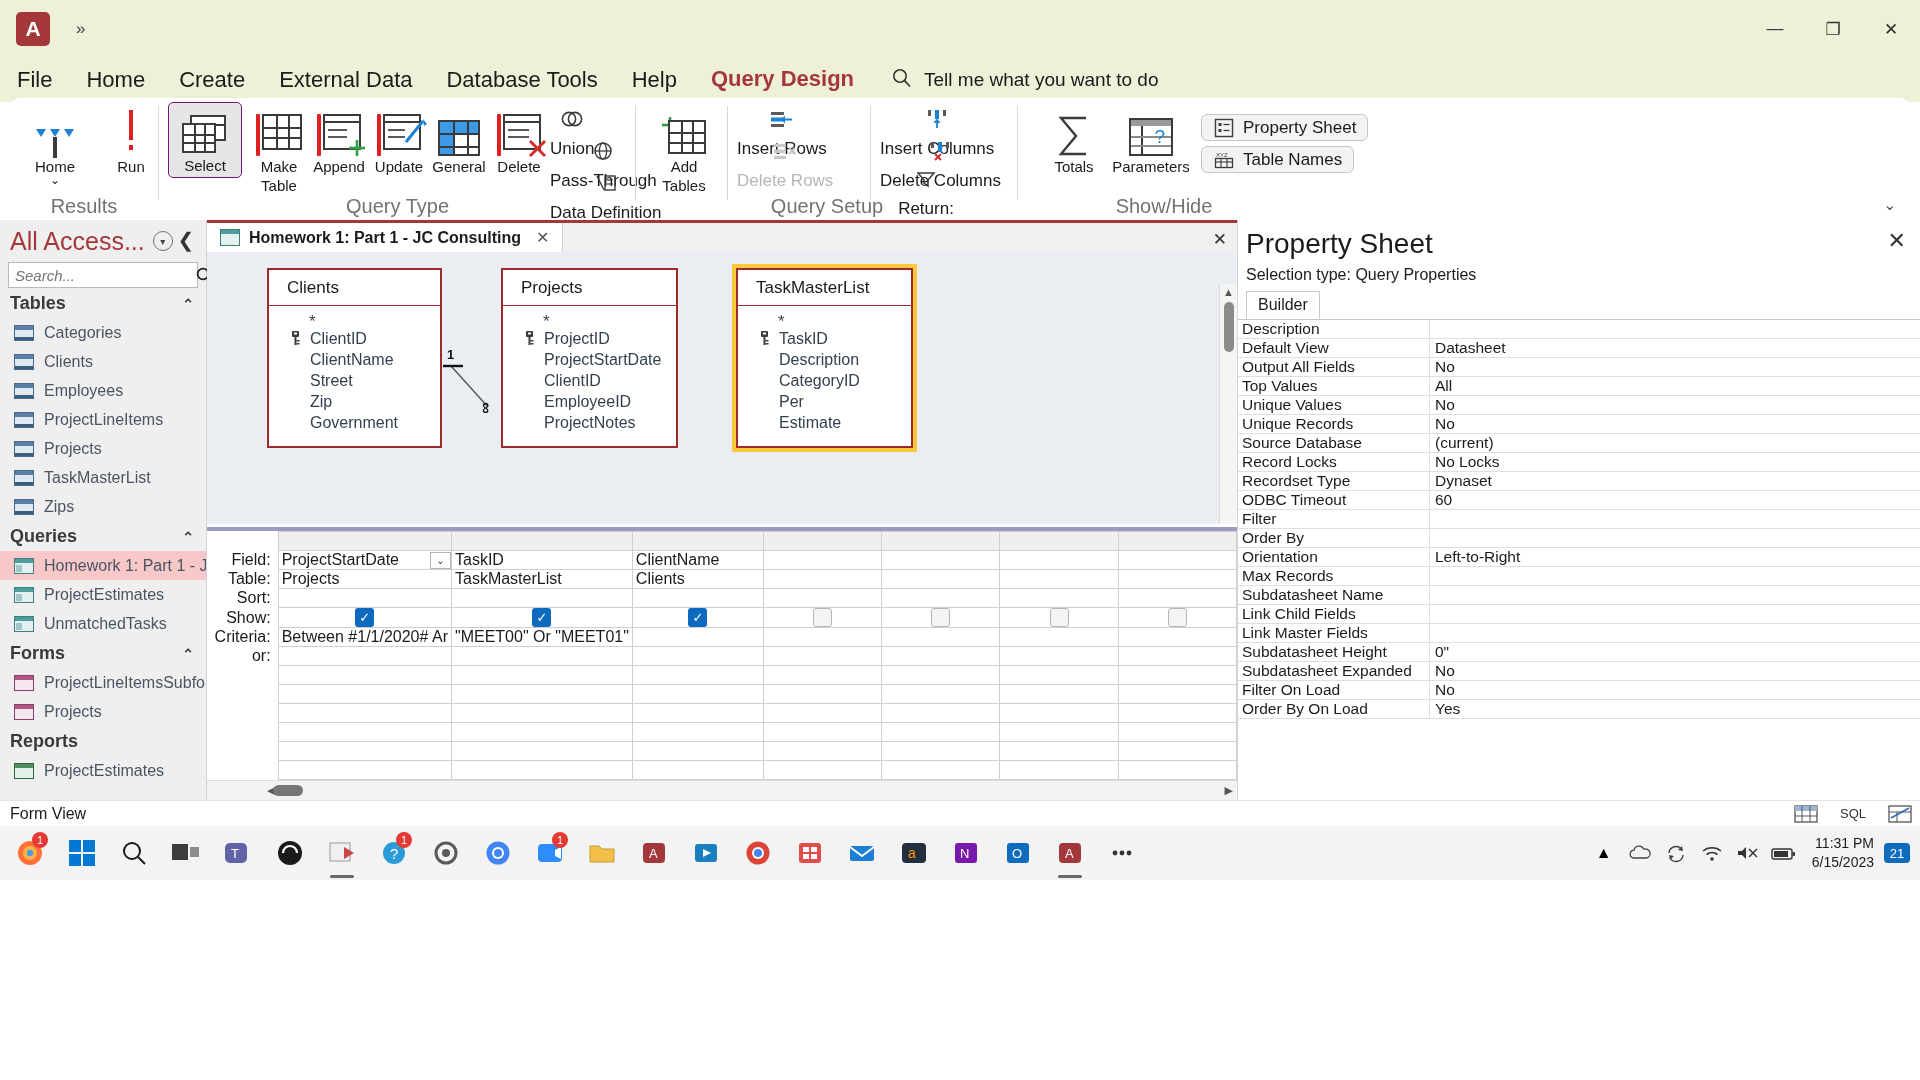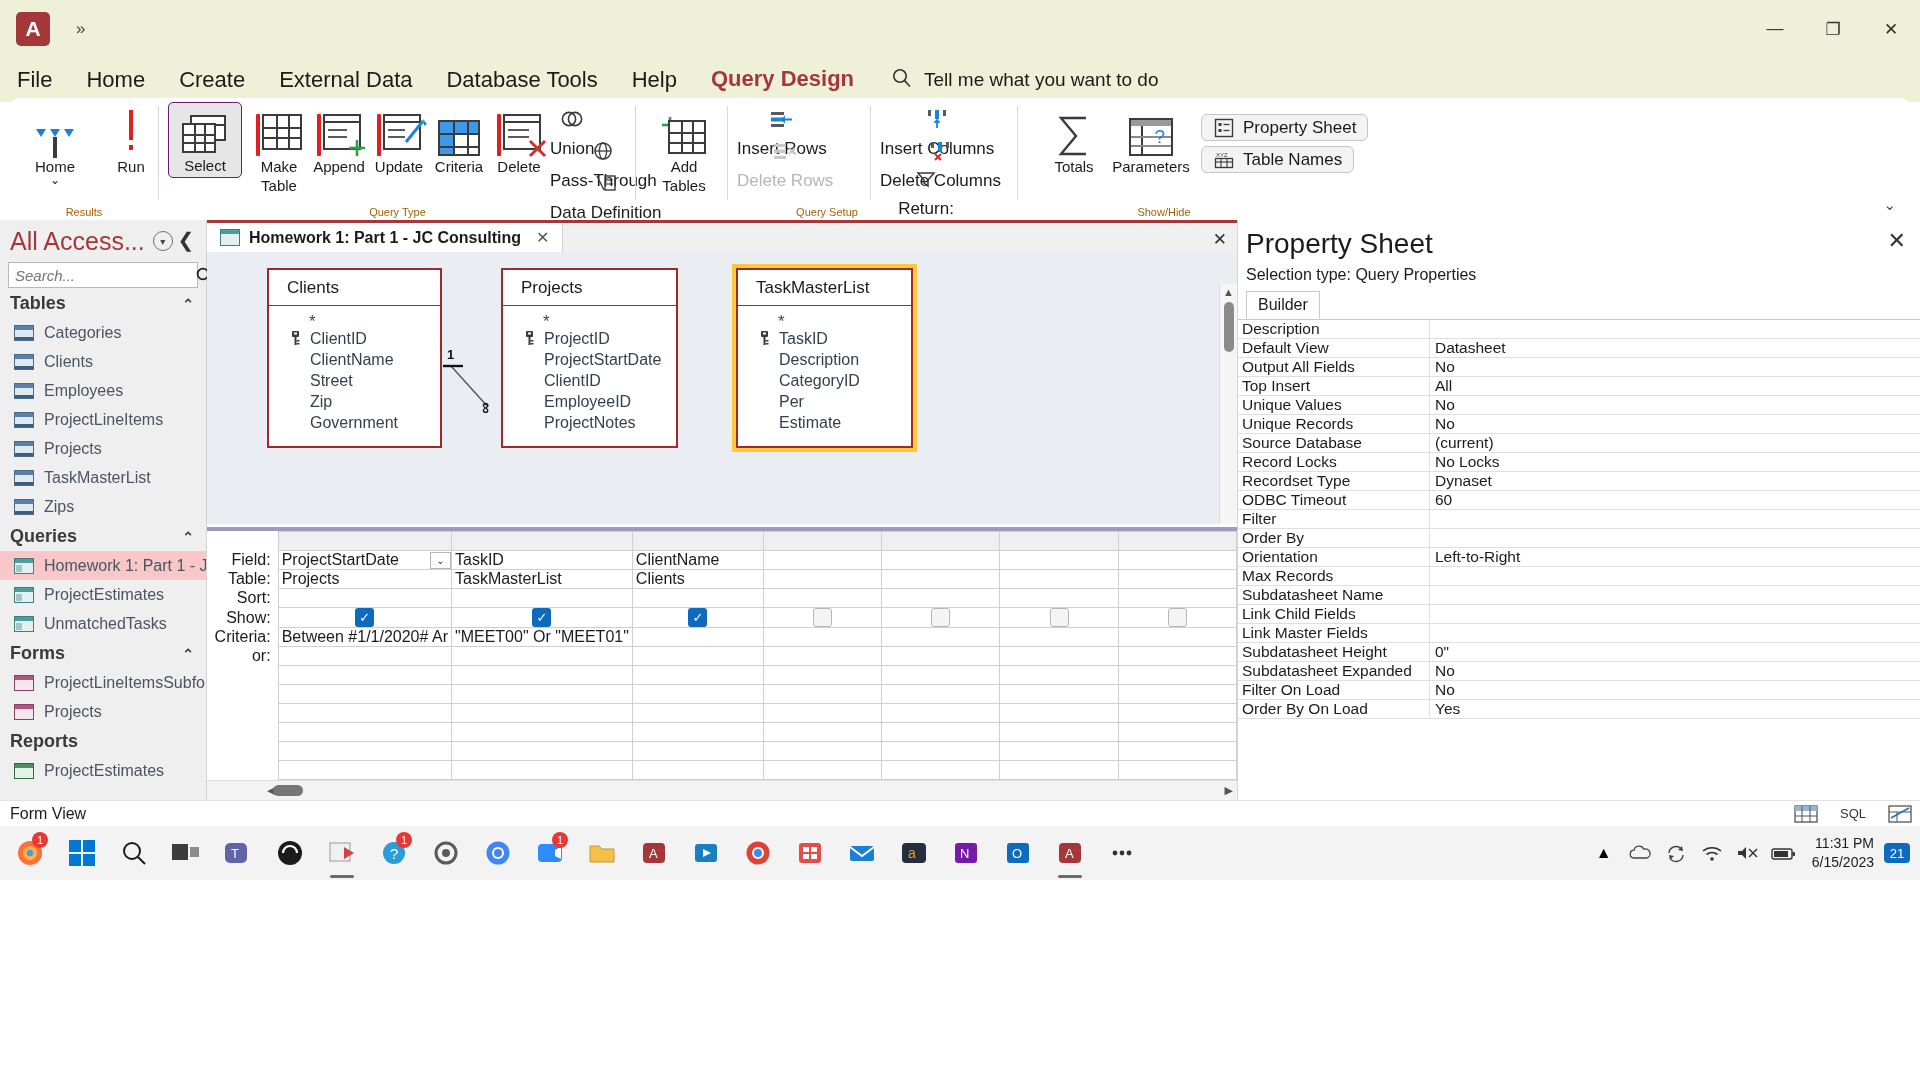--- a/index.html
+++ b/index.html
@@ -58,21 +58,21 @@
   
   .ribbon {
     position: absolute; top: 98px; left: 10px; width: 1900px; height: 122px;
     background: #ffffff;
     border-top-left-radius: 10px; border-top-right-radius: 10px;
   }
   .ribbon-inner { position: relative; width: 100%; height: 100%; }
   .rgroup { position: absolute; top: 0; height: 122px; }
   .rgroup-label {
     position: absolute; bottom: 2px; width: 100%; text-align: center;
-    font-size: 11px; color: #a16207;
+    font-size: 20px; color: #737373;
   }
   .rsep { position: absolute; top: 8px; width: 1px; height: 94px; background: #d8d8d8; }
 
   .bigbtn {
     position: absolute; top: 6px; width: 74px;
     display: flex; flex-direction: column; align-items: center; gap: 2px;
     font-size: 15px; color: #1b1b1b; text-align: center; line-height: 1.15;
   }
   .bigbtn .glyph { height: 52px; display: flex; align-items: flex-end; justify-content: center; }
   .bigbtn.selected { background: #e6e6e6; border: 1px solid #701a75; border-radius: 5px; }
@@ -443,21 +443,21 @@
       <span class="glyph">
         <span style="width:42px;height:36px;border:2px solid #3b3b3b;background:#fff;position:relative;display:block;">
           <span style="position:absolute;left:0;right:0;top:0;height:11px;background:#3c9ae8;"></span>
           <span style="position:absolute;left:0;top:0;bottom:0;width:13px;background:#3c9ae8;"></span>
           <span style="position:absolute;left:0;right:0;top:11px;height:2px;background:#3b3b3b;"></span>
           <span style="position:absolute;left:0;right:0;top:24px;height:2px;background:#3b3b3b;"></span>
           <span style="position:absolute;top:0;bottom:0;left:13px;width:2px;background:#3b3b3b;"></span>
           <span style="position:absolute;top:0;bottom:0;left:27px;width:2px;background:#3b3b3b;"></span>
         </span>
       </span>
-      <span>Criteria</span>
+      <span>General</span>
     </div>
     <div class="bigbtn" style="left:322px;">
       <span class="glyph">
         <span style="display:flex;align-items:flex-start;gap:2px;position:relative;">
           <span class="redbar"></span>
           <span style="width:38px;height:36px;border:2px solid #3b3b3b;background:#fff;position:relative;">
             <span style="position:absolute;left:0;right:0;top:5px;height:2px;background:#3b3b3b;"></span>
             <span style="position:absolute;left:3px;right:10px;top:13px;height:2px;background:#5a5a5a;"></span>
             <span style="position:absolute;left:3px;right:10px;top:20px;height:2px;background:#5a5a5a;"></span>
           </span>
@@ -1025,21 +1025,21 @@
       </div>
       <div class="ps-row">
         <span class="ps-name">Default View</span>
         <span class="ps-val">Datasheet</span>
       </div>
       <div class="ps-row">
         <span class="ps-name">Output All Fields</span>
         <span class="ps-val">No</span>
       </div>
       <div class="ps-row">
-        <span class="ps-name">Top Insert</span>
+        <span class="ps-name">Top Values</span>
         <span class="ps-val">All</span>
       </div>
       <div class="ps-row">
         <span class="ps-name">Unique Values</span>
         <span class="ps-val">No</span>
       </div>
       <div class="ps-row">
         <span class="ps-name">Unique Records</span>
         <span class="ps-val">No</span>
       </div>

